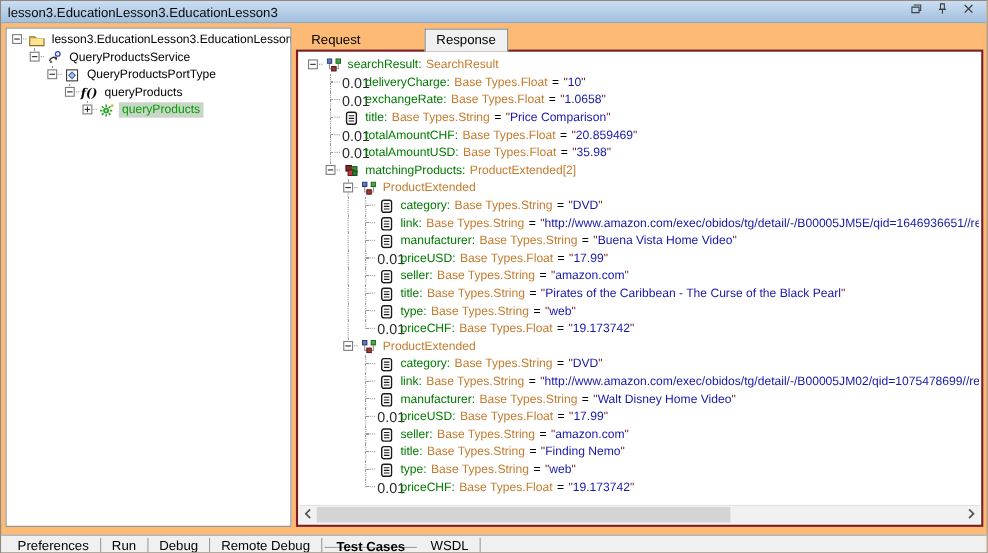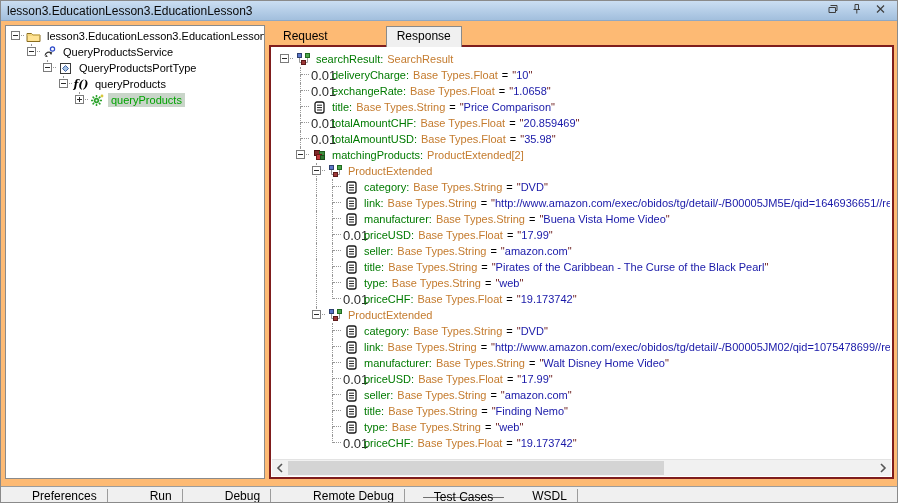--- a/index.html
+++ b/index.html
@@ -50,22 +50,22 @@
 
   
   .hscroll{position:absolute;left:1px;right:1px;bottom:1px;height:16px;background:#F1F1F1;display:flex;align-items:stretch;border-top:1px solid #E3E3E3;}
   .sb-btn{flex:0 0 16px;display:flex;align-items:center;justify-content:center;}
   .sb-track{flex:1;position:relative;}
   .sb-thumb{position:absolute;left:0;top:1px;bottom:1px;background:#D4D4D4;}
 
   
   .bottom-tabs{position:absolute;left:0;right:0;top:485px;height:18px;background:#F0F0F0;border-top:1px solid #9C9C9C;
     display:flex;align-items:stretch;padding-left:5px;font-size:12px;box-sizing:border-box;}
-  .btab{display:flex;align-items:center;padding:0 10px;color:#000;border-right:1px solid #9C9C9C;margin:2px 16px;cursor:default;}
-  .btab.active{border:1px solid #6E6E6E;border-top:none;margin:10px 2px;border-radius:0 0 2px 2px;background:#F0F0F0;}
+  .btab{display:flex;align-items:center;padding:0 10px;color:#000;border-right:1px solid #9C9C9C;margin:2px 0;cursor:default;}
+  .btab.active{border:1px solid #6E6E6E;border-top:none;margin:10px 2px;border-radius:0 0 2px 2px;background:#F0F0F0;font-weight:bold;}
 </style>
 </head>
 <body>
 
 <div class="window">
 
   <div class="titlebar">
     <span class="title">lesson3.EducationLesson3.EducationLesson3</span>
     <span class="win-controls">
       <span class="win-btn">

